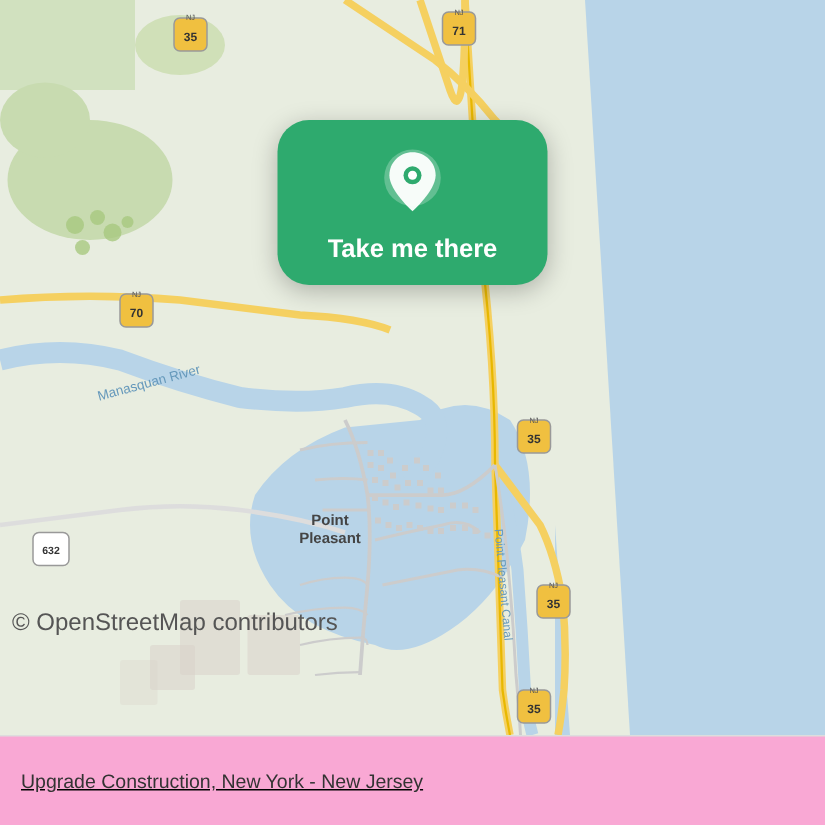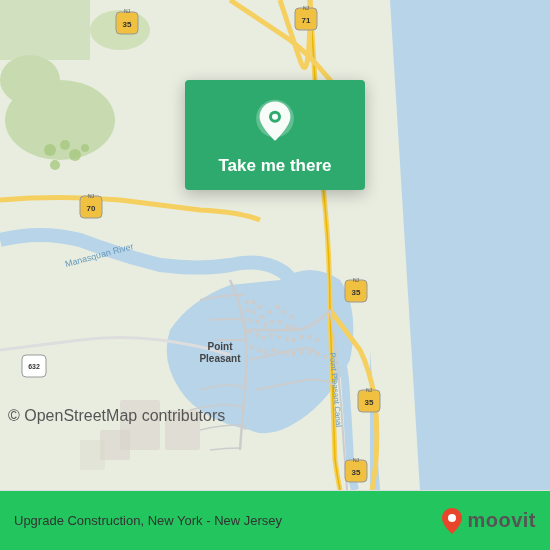--- a/index.html
+++ b/index.html
@@ -31,21 +31,21 @@
     #popup-overlay {
       position: absolute;
       top: 80px;
       left: 50%;
       transform: translateX(-50%);
       z-index: 10;
     }
 
     .popup-card {
       background: #2eaa6e;
-      border-radius: 4px;
+      border-radius: 21px;
       padding: 18px 28px 14px 28px;
       display: flex;
       flex-direction: column;
       align-items: center;
       box-shadow: 0 4px 16px rgba(0,0,0,0.25);
       min-width: 180px;
     }
 
     .popup-icon {
       width: 48px;
@@ -57,25 +57,26 @@
       color: #fff;
       font-size: 17px;
       font-weight: 600;
       white-space: nowrap;
     }
 
     
     #bottom-bar {
       width: 550px;
       height: 60px;
-      background: #22c55e;
+      background: #f9a8d4;
       display: flex;
       align-items: center;
       padding: 0 14px;
       border-top: 1px solid #ddd;
+      text-decoration: underline;
     }
 
     .moovit-logo {
       margin-left: auto;
       display: flex;
       align-items: center;
       gap: 4px;
     }
 
     .moovit-pin {
@@ -271,21 +272,13 @@
 
   <div class="osmattr">
     <span>© OpenStreetMap contributors</span>
   </div>
 </div>
 
 <div id="bottom-bar">
   <div id="bottom-info">
     <span class="bottom-location">Upgrade Construction, New York - New Jersey</span>
   </div>
-  <div class="moovit-logo">
-
-    <svg class="moovit-pin" viewBox="0 0 22 28" xmlns="http://www.w3.org/2000/svg">
-      <path d="M11 1 C5.5 1 1 5.5 1 11 C1 18 11 27 11 27 C11 27 21 18 21 11 C21 5.5 16.5 1 11 1 Z" fill="#e8452a"></path>
-      <circle cx="11" cy="11" r="4" fill="white"></circle>
-    </svg>
-    <span class="moovit-text">moovit</span>
-  </div>
 </div>
 
 </body></html>

